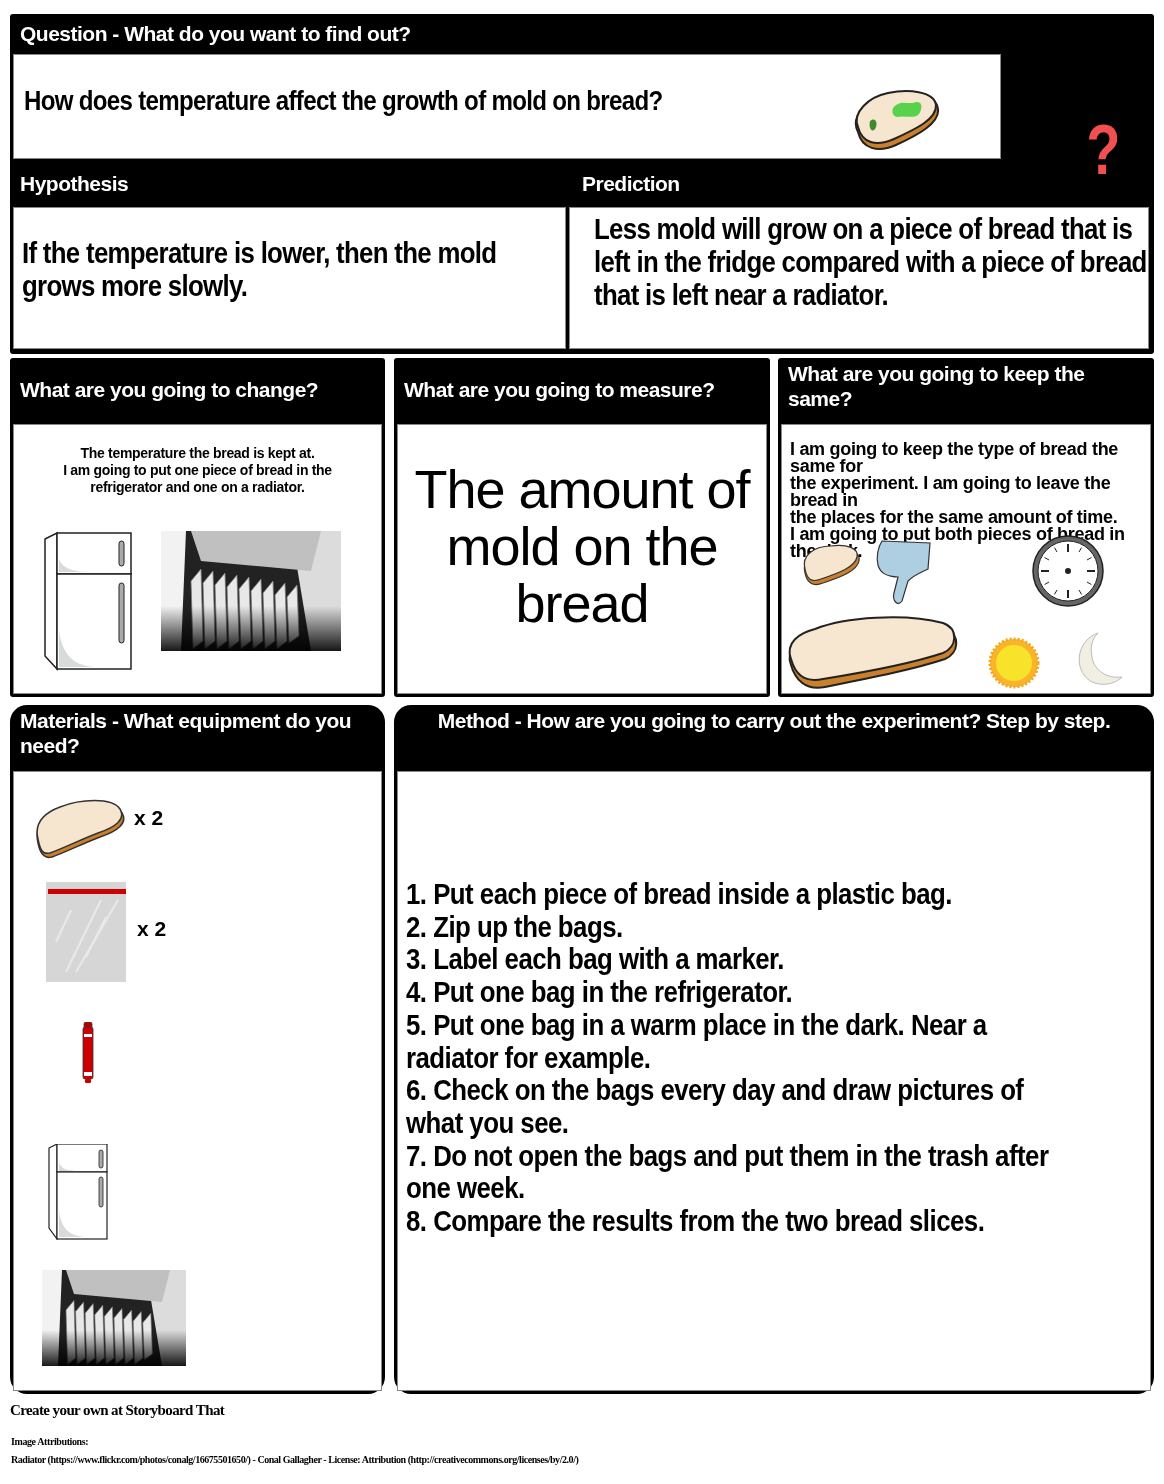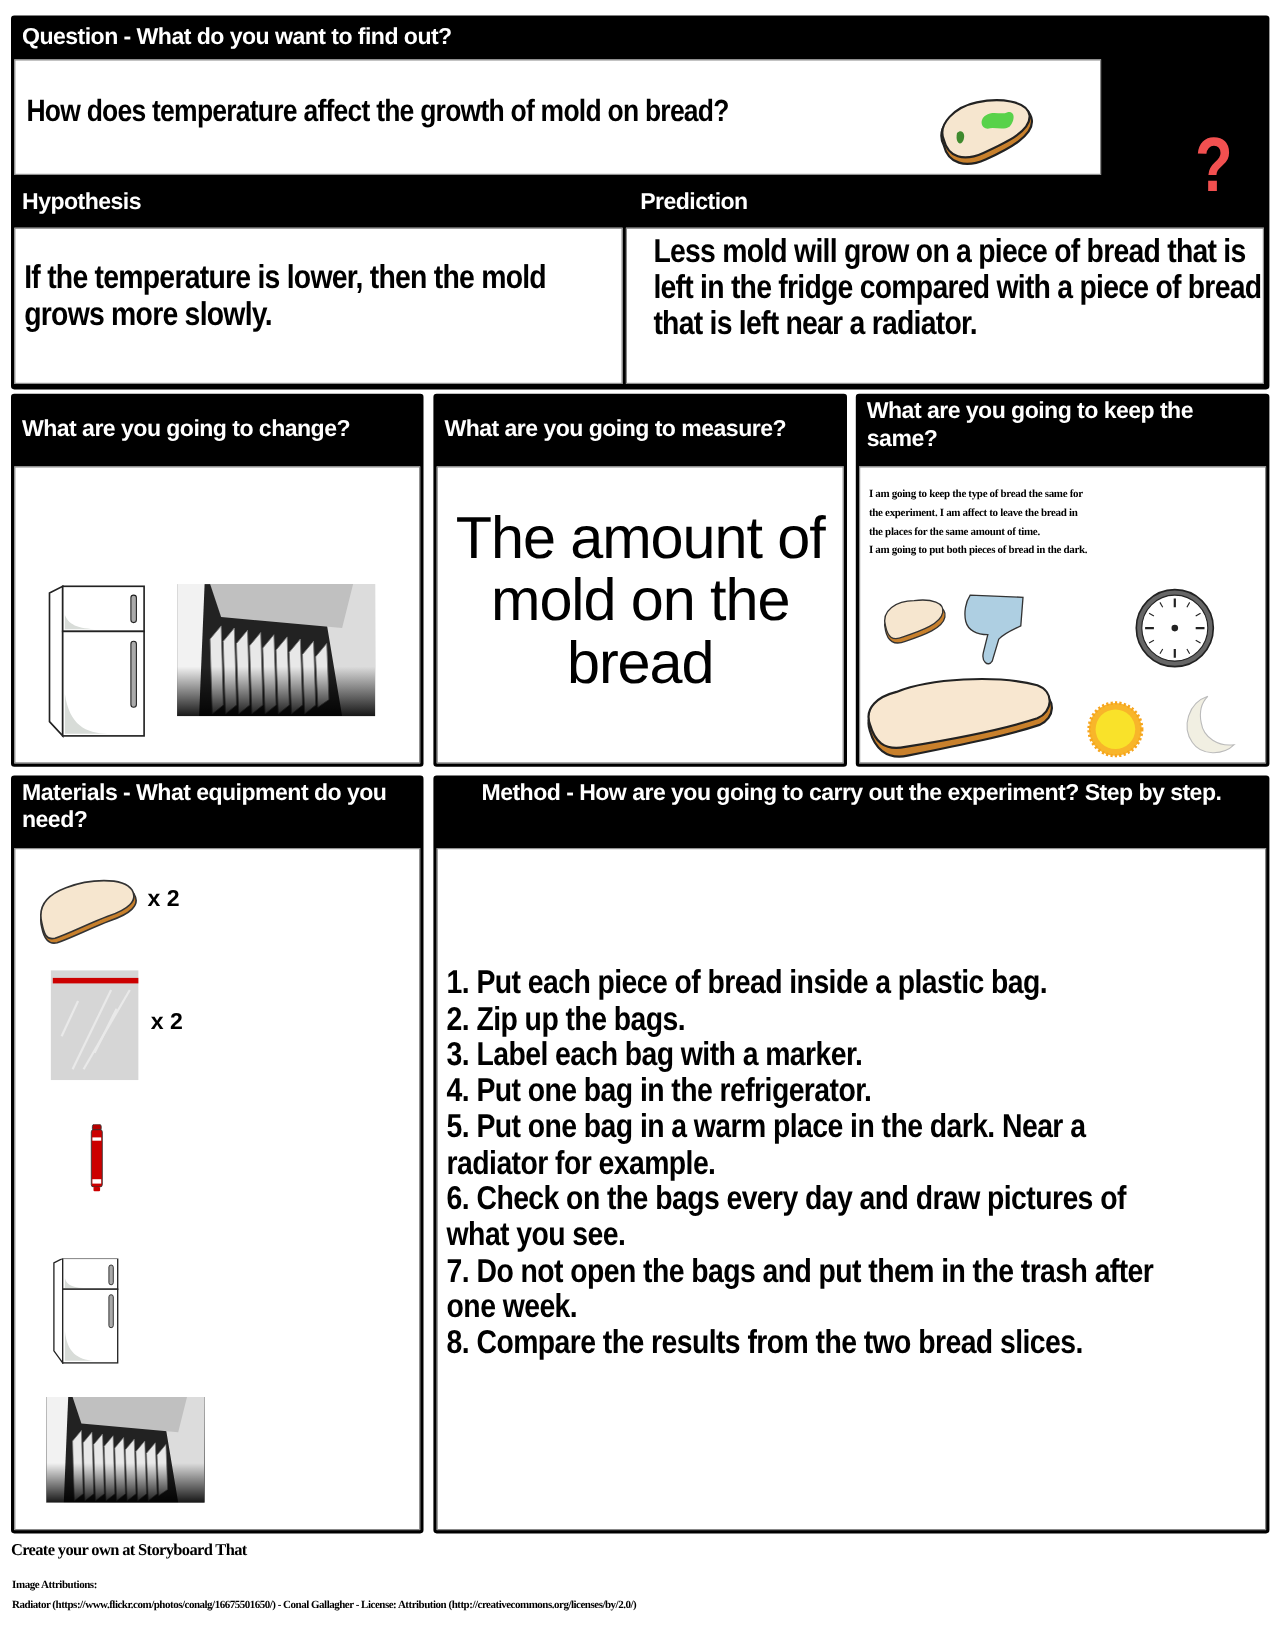--- a/index.html
+++ b/index.html
@@ -31,24 +31,24 @@
   
   .p2 { top: 358px; height: 339px; }
   #change-panel { left: 10px; width: 375px; }
   #measure-panel { left: 394px; width: 376px; }
   #same-panel { left: 778px; width: 376px; }
   .p2 .hdr-text { font-size: 21px; }
   .p2 .body { left: 3px; right: 3px; top: 66px; bottom: 3px; }
 
   #change-text { position: absolute; left: 0; right: 0; top: 20px; text-align: center; font-size: 14px; font-weight: bold; line-height: 17px; letter-spacing: -0.3px; }
   #measure-text { position: absolute; left: 0; right: 0; top: 36px; text-align: center; font-size: 54px; font-weight: normal; line-height: 57px; letter-spacing: -1px; }
-  #same-text { position: absolute; left: 8px; right: 8px; top: 16px; font-size: 10px; font-weight: bold; line-height: 17px; letter-spacing: -0.3px; font-family: Liberation Serif, serif; }
+  #same-text { position: absolute; left: 8px; right: 8px; top: 16px; font-size: 18px; font-weight: bold; line-height: 17px; letter-spacing: -0.3px; }
 
   
-  .p3 { top: 705px; height: 689px; }
+  .p3 { top: 705px; height: 689px; border-radius: 17px; }
   #materials-panel { left: 10px; width: 375px; }
   #method-panel { left: 394px; width: 760px; }
   .p3 .body { left: 3px; right: 3px; top: 66px; bottom: 3px; }
   #materials-hdr-text { top: 3px; font-size: 21px; line-height: 25px; white-space: normal; width: 340px; }
   #method-hdr-text { left: 0; right: 0; top: 3px; font-size: 21px; line-height: 25px; text-align: center; white-space: normal; padding: 0 40px; }
   .qty { position: absolute; font-size: 21px; font-weight: bold; }
 
   #method-list { position: absolute; left: 8px; top: 106px; width: 760px; font-size: 30px; font-weight: bold; line-height: 32.7px; letter-spacing: -0.6px; transform: scaleX(0.86); transform-origin: left top; list-style: none; }
 
   
@@ -87,20 +87,25 @@
   <div id="pred-body" class="body">
     <div id="pred-text" class="big-text">Less mold will grow on a piece of bread that is left in the fridge compared with a piece of bread that is left near a radiator.</div>
   </div>
 </div>
 
 <div id="change-panel" class="panel p2">
   <div class="hdr" style="height:66px">
     <span class="hdr-text" style="top:20px">What are you going to change?</span>
   </div>
   <div class="body">
+    <div id="change-text">
+      <div>The temperature the bread is kept at.</div>
+      <div>I am going to put one piece of bread in the</div>
+      <div>refrigerator and one on a radiator.</div>
+    </div>
 
     <svg class="img" style="left:29px;top:106px" width="90" height="140" viewBox="0 0 90 140">
       <path d="M2 8 L14 2 L14 138 L2 125 Z" fill="#fff" stroke="#222" stroke-width="1.5"></path>
       <rect x="14" y="2" width="74" height="41" fill="#fff" stroke="#222" stroke-width="1.5"></rect>
       <rect x="14" y="43" width="74" height="95" fill="#fff" stroke="#222" stroke-width="1.5"></rect>
       <path d="M16 28 C20 38 30 41 50 41 L16 41 Z" fill="#d8dcd8"></path>
       <path d="M16 100 C20 128 35 136 55 136 L16 136 Z" fill="#d8dcd8"></path>
       <rect x="76" y="10" width="5" height="25" rx="2.5" fill="#aaa" stroke="#222"></rect>
       <rect x="76" y="52" width="5" height="60" rx="2.5" fill="#aaa" stroke="#222"></rect>
     </svg>
@@ -149,21 +154,21 @@
 <div id="same-panel" class="panel p2">
   <div class="hdr" style="height:84px">
     <div class="hdr-text" style="top:3px;line-height:25px">
       <div>What are you going to keep the</div>
       <div>same?</div>
     </div>
   </div>
   <div class="body">
     <div id="same-text">
       <div>I am going to keep the type of bread the same for</div>
-      <div>the experiment. I am affect to leave the bread in</div>
+      <div>the experiment. I am going to leave the bread in</div>
       <div>the places for the same amount of time.</div>
       <div>I am going to put both pieces of bread in the dark.</div>
     </div>
 
     <svg class="img" style="left:19px;top:118px" width="62" height="44" viewBox="0 0 62 44">
       <path d="M4 30 C0 16 14 6 30 6 C46 4 60 8 58 18 C56 28 40 34 22 40 C12 44 6 40 4 30 Z" fill="#c8802c" stroke="#333" stroke-width="1.2"></path>
       <path d="M4 26 C0 12 14 3 30 3 C46 1 58 5 56 14 C54 24 38 30 20 36 C10 40 6 36 4 26 Z" fill="#f6e6cf" stroke="#333" stroke-width="1.2"></path>
     </svg>
 
     <svg class="img" style="left:92px;top:112px" width="60" height="70" viewBox="0 0 60 70">

